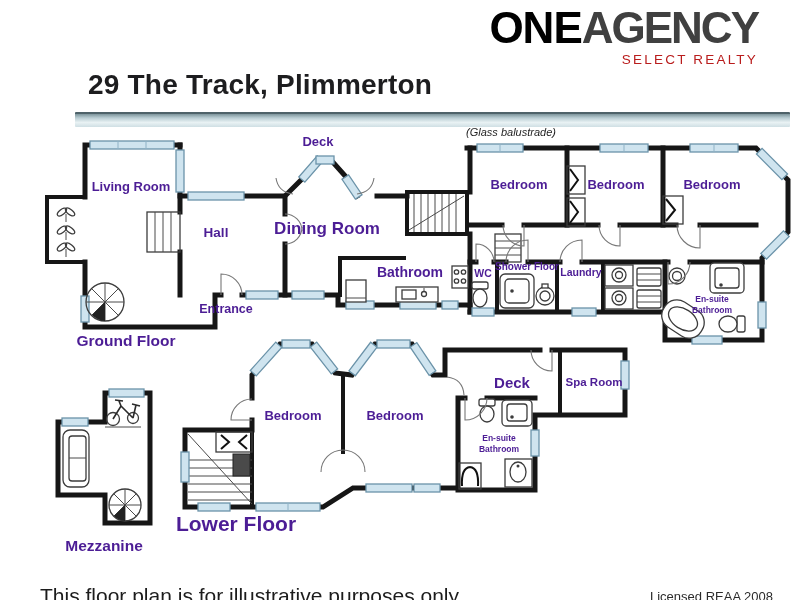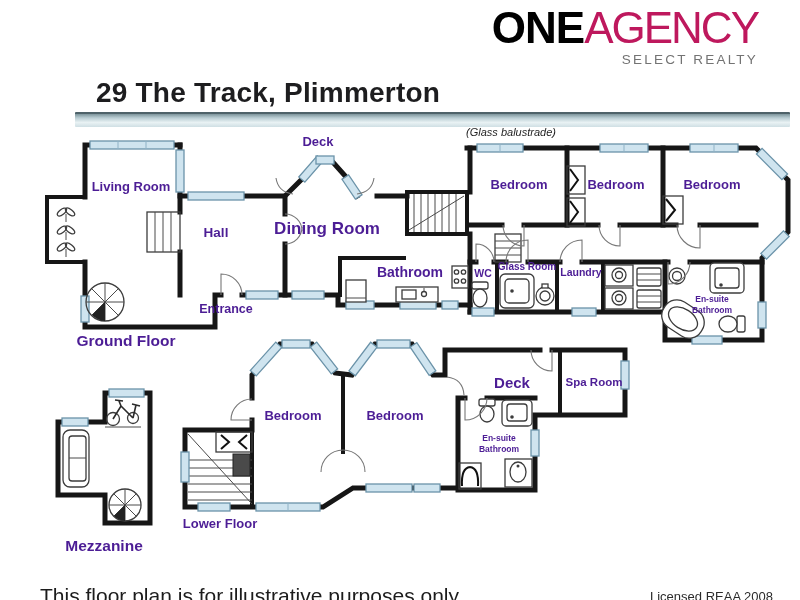--- a/index.html
+++ b/index.html
@@ -4,23 +4,23 @@
 <style>
   html,body{margin:0;padding:0;}
   body{width:800px;height:600px;overflow:hidden;background:#fff;
        font-family:"Liberation Sans",sans-serif;position:relative;}
   .page{position:absolute;inset:0;background:#fff;}
 
   
   .logo{position:absolute;top:6px;right:42px;text-align:right;line-height:1;}
   .logo-main{font-size:44px;font-weight:800;letter-spacing:-1px;white-space:nowrap;}
   .logo-one{color:#000000;}
-  .logo-agency{color:#be185d;font-weight:400;letter-spacing:-2px;}
-  .logo-tagline{font-size:13.5px;letter-spacing:2.2px;color:#737373;margin-top:3px;font-weight:500;}
-  .title{position:absolute;left:80px;top:61px;margin:16px;font-size:28px;font-weight:700;color:#1d1d1f;letter-spacing:.2px;}
+  .logo-agency{color:#404040;font-weight:700;letter-spacing:-2px;}
+  .logo-tagline{font-size:13.5px;letter-spacing:2.2px;color:#b91c1c;margin-top:3px;font-weight:500;}
+  .title{position:absolute;left:80px;top:61px;margin:8px;font-size:28px;font-weight:700;color:#1d1d1f;letter-spacing:.2px;}
 
   
   .balustrade{position:absolute;left:75px;top:112px;width:715px;height:13px;
     background:linear-gradient(180deg,#7d949b 0%,#b9cdd3 30%,#e9f2f4 65%,#cfdfe4 100%);
     border-top:2px solid #4e6269;border-radius:1px;}
 
   
   svg.plan{position:absolute;left:0;top:0;}
   .wall{stroke:#161616;stroke-width:5;fill:none;stroke-linecap:square;}
   .wall4{stroke:#161616;stroke-width:4;fill:none;stroke-linecap:square;}
@@ -306,34 +306,34 @@
   </svg>
 
   <div class="lbl" style="left:318px;top:141px;font-size:13px">Deck</div>
   <div class="lbl-italic" style="left:511px;top:132px">(Glass balustrade)</div>
   <div class="lbl" style="left:131px;top:186px;font-size:13px">Living Room</div>
   <div class="lbl" style="left:216px;top:233px;font-size:13.5px">Hall</div>
   <div class="lbl" style="left:327px;top:228px;font-size:17px">Dining Room</div>
   <div class="lbl" style="left:226px;top:309px;font-size:12.5px">Entrance</div>
   <div class="lbl" style="left:410px;top:272px;font-size:14px">Bathroom</div>
   <div class="lbl" style="left:483px;top:273px;font-size:10.5px">WC</div>
-  <div class="lbl" style="left:527px;top:267px;font-size:10px">Glass Room</div>
+  <div class="lbl" style="left:527px;top:267px;font-size:10px">Shower Floor</div>
   <div class="lbl" style="left:581px;top:272px;font-size:10.5px">Laundry</div>
   <div class="lbl" style="left:519px;top:184px;font-size:13px">Bedroom</div>
   <div class="lbl" style="left:616px;top:184px;font-size:13px">Bedroom</div>
   <div class="lbl" style="left:712px;top:184px;font-size:13px">Bedroom</div>
   <div class="lbl" style="left:712px;top:299px;font-size:8.5px">En-suite</div>
   <div class="lbl" style="left:712px;top:310px;font-size:8.5px">Bathroom</div>
   <div class="lbl" style="left:126px;top:341px;font-size:15.5px">Ground Floor</div>
 
   <div class="lbl" style="left:293px;top:415px;font-size:13px">Bedroom</div>
   <div class="lbl" style="left:395px;top:415px;font-size:13px">Bedroom</div>
   <div class="lbl" style="left:512px;top:382px;font-size:15px">Deck</div>
   <div class="lbl" style="left:594px;top:383px;font-size:11.5px">Spa Room</div>
   <div class="lbl" style="left:499px;top:438px;font-size:8.5px">En-suite</div>
   <div class="lbl" style="left:499px;top:449px;font-size:8.5px">Bathroom</div>
-  <div class="lbl" style="left:220px;top:523px;font-size:13px">Lower Floor</div>
+  <div class="lbl" style="left:236px;top:523px;font-size:21px">Lower Floor</div>
 
   <div class="lbl" style="left:104px;top:546px;font-size:15.5px">Mezzanine</div>
 
   <div class="disclaimer">This floor plan is for illustrative purposes only</div>
   <div class="license">Licensed REAA 2008</div>
 </div>
 
 </body></html>

